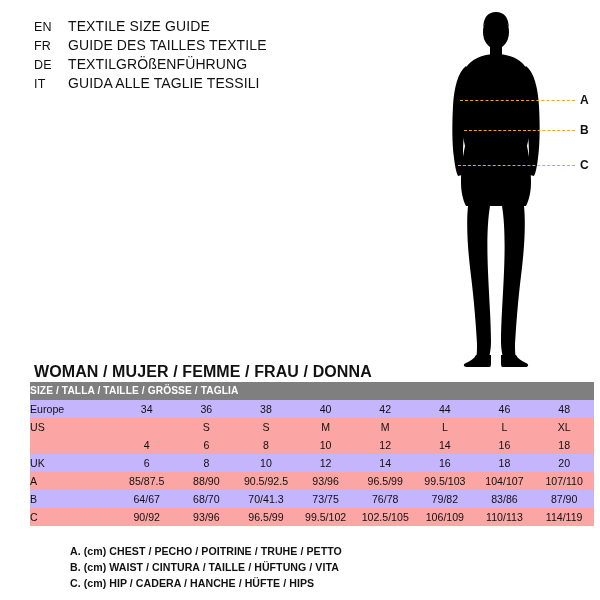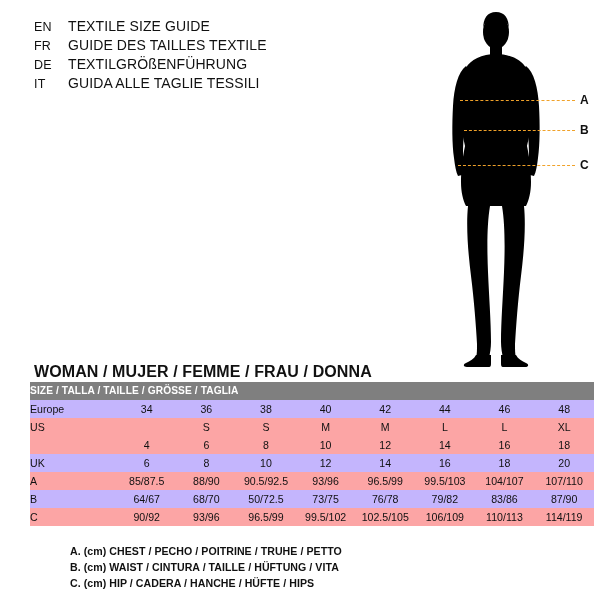--- a/index.html
+++ b/index.html
@@ -265,21 +265,21 @@
         <td class="val">96.5/99</td>
         <td class="val">99.5/103</td>
         <td class="val">104/107</td>
         <td class="val">107/110</td>
       </tr>
 
       <tr class="row-alt">
         <td class="lbl">B</td>
         <td class="val">64/67</td>
         <td class="val">68/70</td>
-        <td class="val">50/72.5</td>
+        <td class="val">70/41.3</td>
         <td class="val">73/75</td>
         <td class="val">76/78</td>
         <td class="val">79/82</td>
         <td class="val">83/86</td>
         <td class="val">87/90</td>
       </tr>
 
       <tr class="row-plain">
         <td class="lbl">C</td>
         <td class="val">90/92</td>

